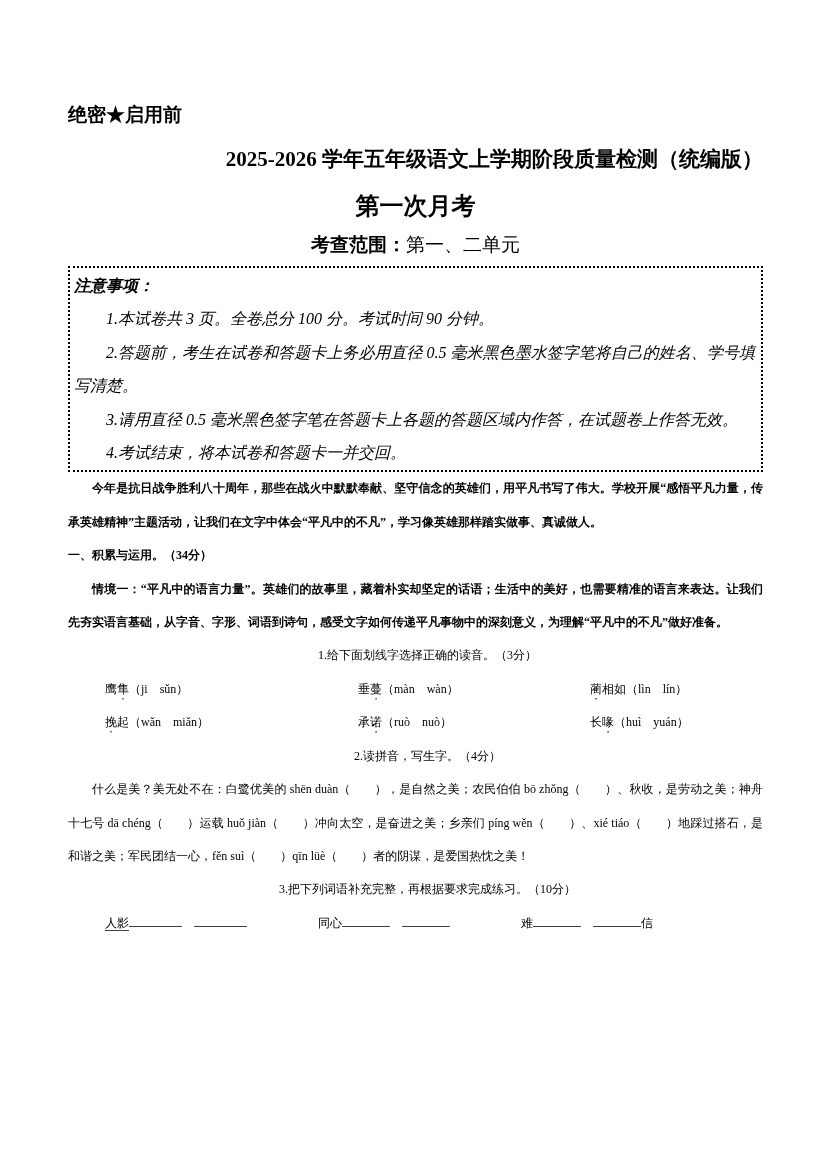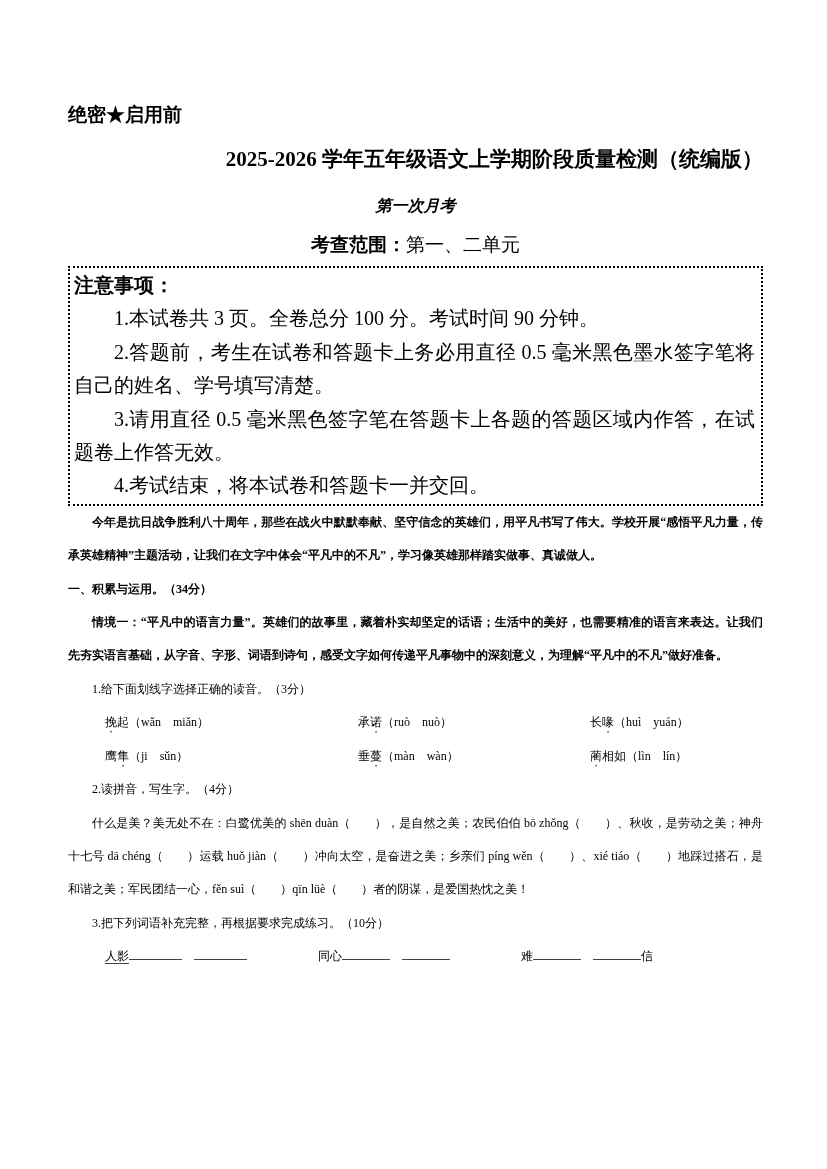--- a/index.html
+++ b/index.html
@@ -17,42 +17,42 @@
     overflow: hidden;
   }
   .secrecy {
     font-size: 19px; font-weight: bold; line-height: 26px;
   }
   .title {
     font-size: 21px; font-weight: bold; text-align: right;
     margin: 18px 0 0 0; line-height: 26px;
   }
   .subtitle {
-    font-size: 16px; font-weight: bold; text-align: center;
-    margin: 21px 0 0 0; line-height: 26px; font-style: italic;
+    font-size: 24px; font-weight: bold; text-align: center;
+    margin: 21px 0 0 0; line-height: 26px;
   }
   .scope {
     font-size: 19px; text-align: center; margin-top: 16px; line-height: 20px;
   }
   .scope-label { font-weight: bold; }
   .notice-box {
     border: 2px dotted #000;
     margin-top: 11px;
     padding: 1px 6px 1px 4px;
-    font-size: 20px; line-height: 33.4px;
+    font-size: 16px; line-height: 33.4px; font-style: italic;
   }
   .notice-box p { margin: 0; }
   .notice-head { font-weight: bold; }
   .notice-item { text-indent: 2em; text-align: justify; }
   .flow { font-size: 12px; line-height: 33.4px; }
   .flow p { margin: 0; }
   .para { text-indent: 2em; text-align: justify; }
   .bold-kai { font-weight: bold; }
   .section-head { font-weight: bold; }
-  .stem { text-indent: 2em; }
+  .stem { text-indent: 2em; text-align: center; }
   .pinyin-row { display: flex; }
   .pinyin-row .cell1 { margin-left: 37px; width: 253px; }
   .pinyin-row .cell2 { width: 232px; }
   .pinyin-row .cell3 { flex: 1; }
   .dot {
     -webkit-text-emphasis: filled dot;
     -webkit-text-emphasis-position: under;
     text-emphasis: filled dot;
     text-emphasis-position: under left;
   }
@@ -94,29 +94,29 @@
 
     <p class="para bold-kai">今年是抗日战争胜利八十周年，那些在战火中默默奉献、坚守信念的英雄们，用平凡书写了伟大。学校开展“感悟平凡力量，传承英雄精神”主题活动，让我们在文字中体会“平凡中的不凡”，学习像英雄那样踏实做事、真诚做人。</p>
 
     <p class="section-head">一、积累与运用。（34分）</p>
 
     <p class="para bold-kai">情境一：“平凡中的语言力量”。英雄们的故事里，藏着朴实却坚定的话语；生活中的美好，也需要精准的语言来表达。让我们先夯实语言基础，从字音、字形、词语到诗句，感受文字如何传递平凡事物中的深刻意义，为理解“平凡中的不凡”做好准备。</p>
 
     <p class="stem">1.给下面划线字选择正确的读音。（3分）</p>
 
     <div class="pinyin-row">
+      <div class="cell1"><span>鹰</span><span class="dot">隼</span><span></span><span class="py">（ji　sǔn）</span></div>
+      <div class="cell2"><span>垂</span><span class="dot">蔓</span><span></span><span class="py">（màn　wàn）</span></div>
+      <div class="cell3"><span></span><span class="dot">蔺</span><span>相如</span><span class="py">（lìn　lín）</span></div>
+    </div>
+
+    <div class="pinyin-row">
       <div class="cell1"><span></span><span class="dot">挽</span><span>起</span><span class="py">（wǎn　miǎn）</span></div>
       <div class="cell2"><span>承</span><span class="dot">诺</span><span></span><span class="py">（ruò　nuò）</span></div>
       <div class="cell3"><span>长</span><span class="dot">喙</span><span></span><span class="py">（huì　yuán）</span></div>
-    </div>
-
-    <div class="pinyin-row">
-      <div class="cell1"><span>鹰</span><span class="dot">隼</span><span></span><span class="py">（ji　sǔn）</span></div>
-      <div class="cell2"><span>垂</span><span class="dot">蔓</span><span></span><span class="py">（màn　wàn）</span></div>
-      <div class="cell3"><span></span><span class="dot">蔺</span><span>相如</span><span class="py">（lìn　lín）</span></div>
     </div>
 
     <p class="stem">2.读拼音，写生字。（4分）</p>
 
     <p class="para">什么是美？美无处不在：白鹭优美的 shēn duàn（　　），是自然之美；农民伯伯 bō zhǒng（　　）、秋收，是劳动之美；神舟十七号 dā chéng（　　）运载 huǒ jiàn（　　）冲向太空，是奋进之美；乡亲们 píng wěn（　　）、xié tiáo（　　）地踩过搭石，是和谐之美；军民团结一心，fěn suì（　　）qīn lüè（　　）者的阴谋，是爱国热忱之美！</p>
 
     <p class="stem">3.把下列词语补充完整，再根据要求完成练习。（10分）</p>
 
     <div class="q3-line">
       <span class="q3-group"><span class="u">人影</span><span class="blank wide"></span><span class="blank wide"></span><span></span></span>

